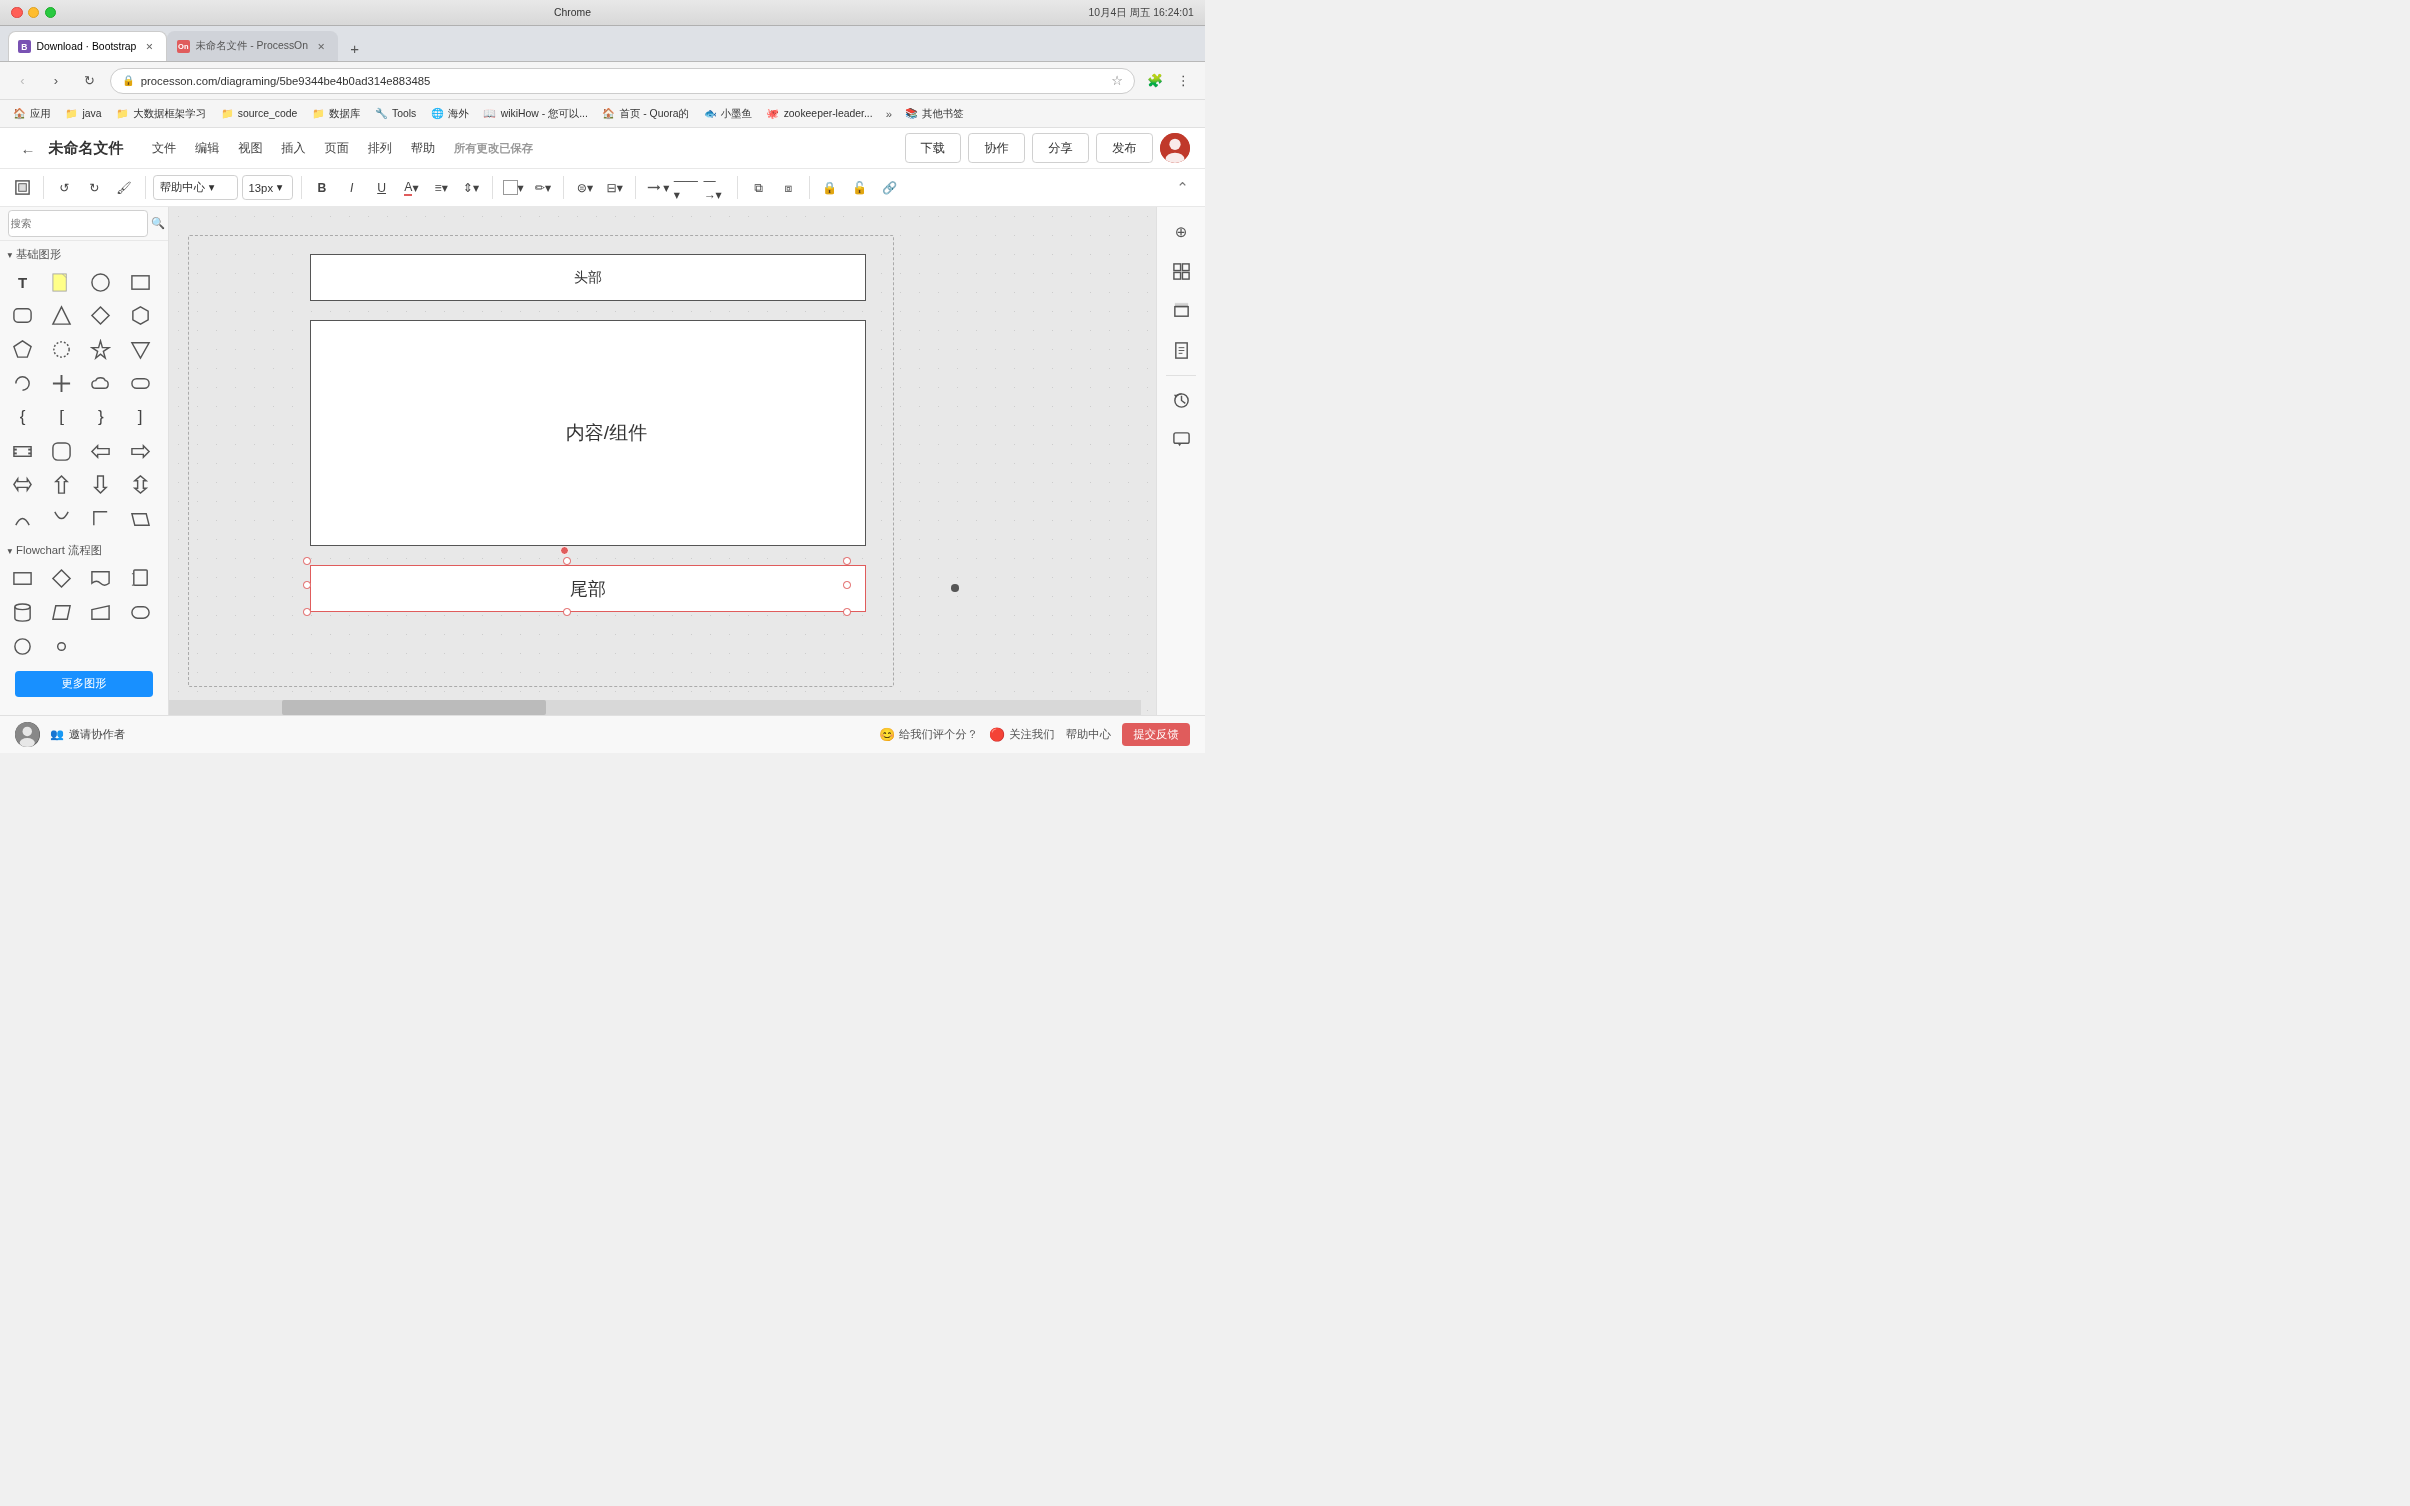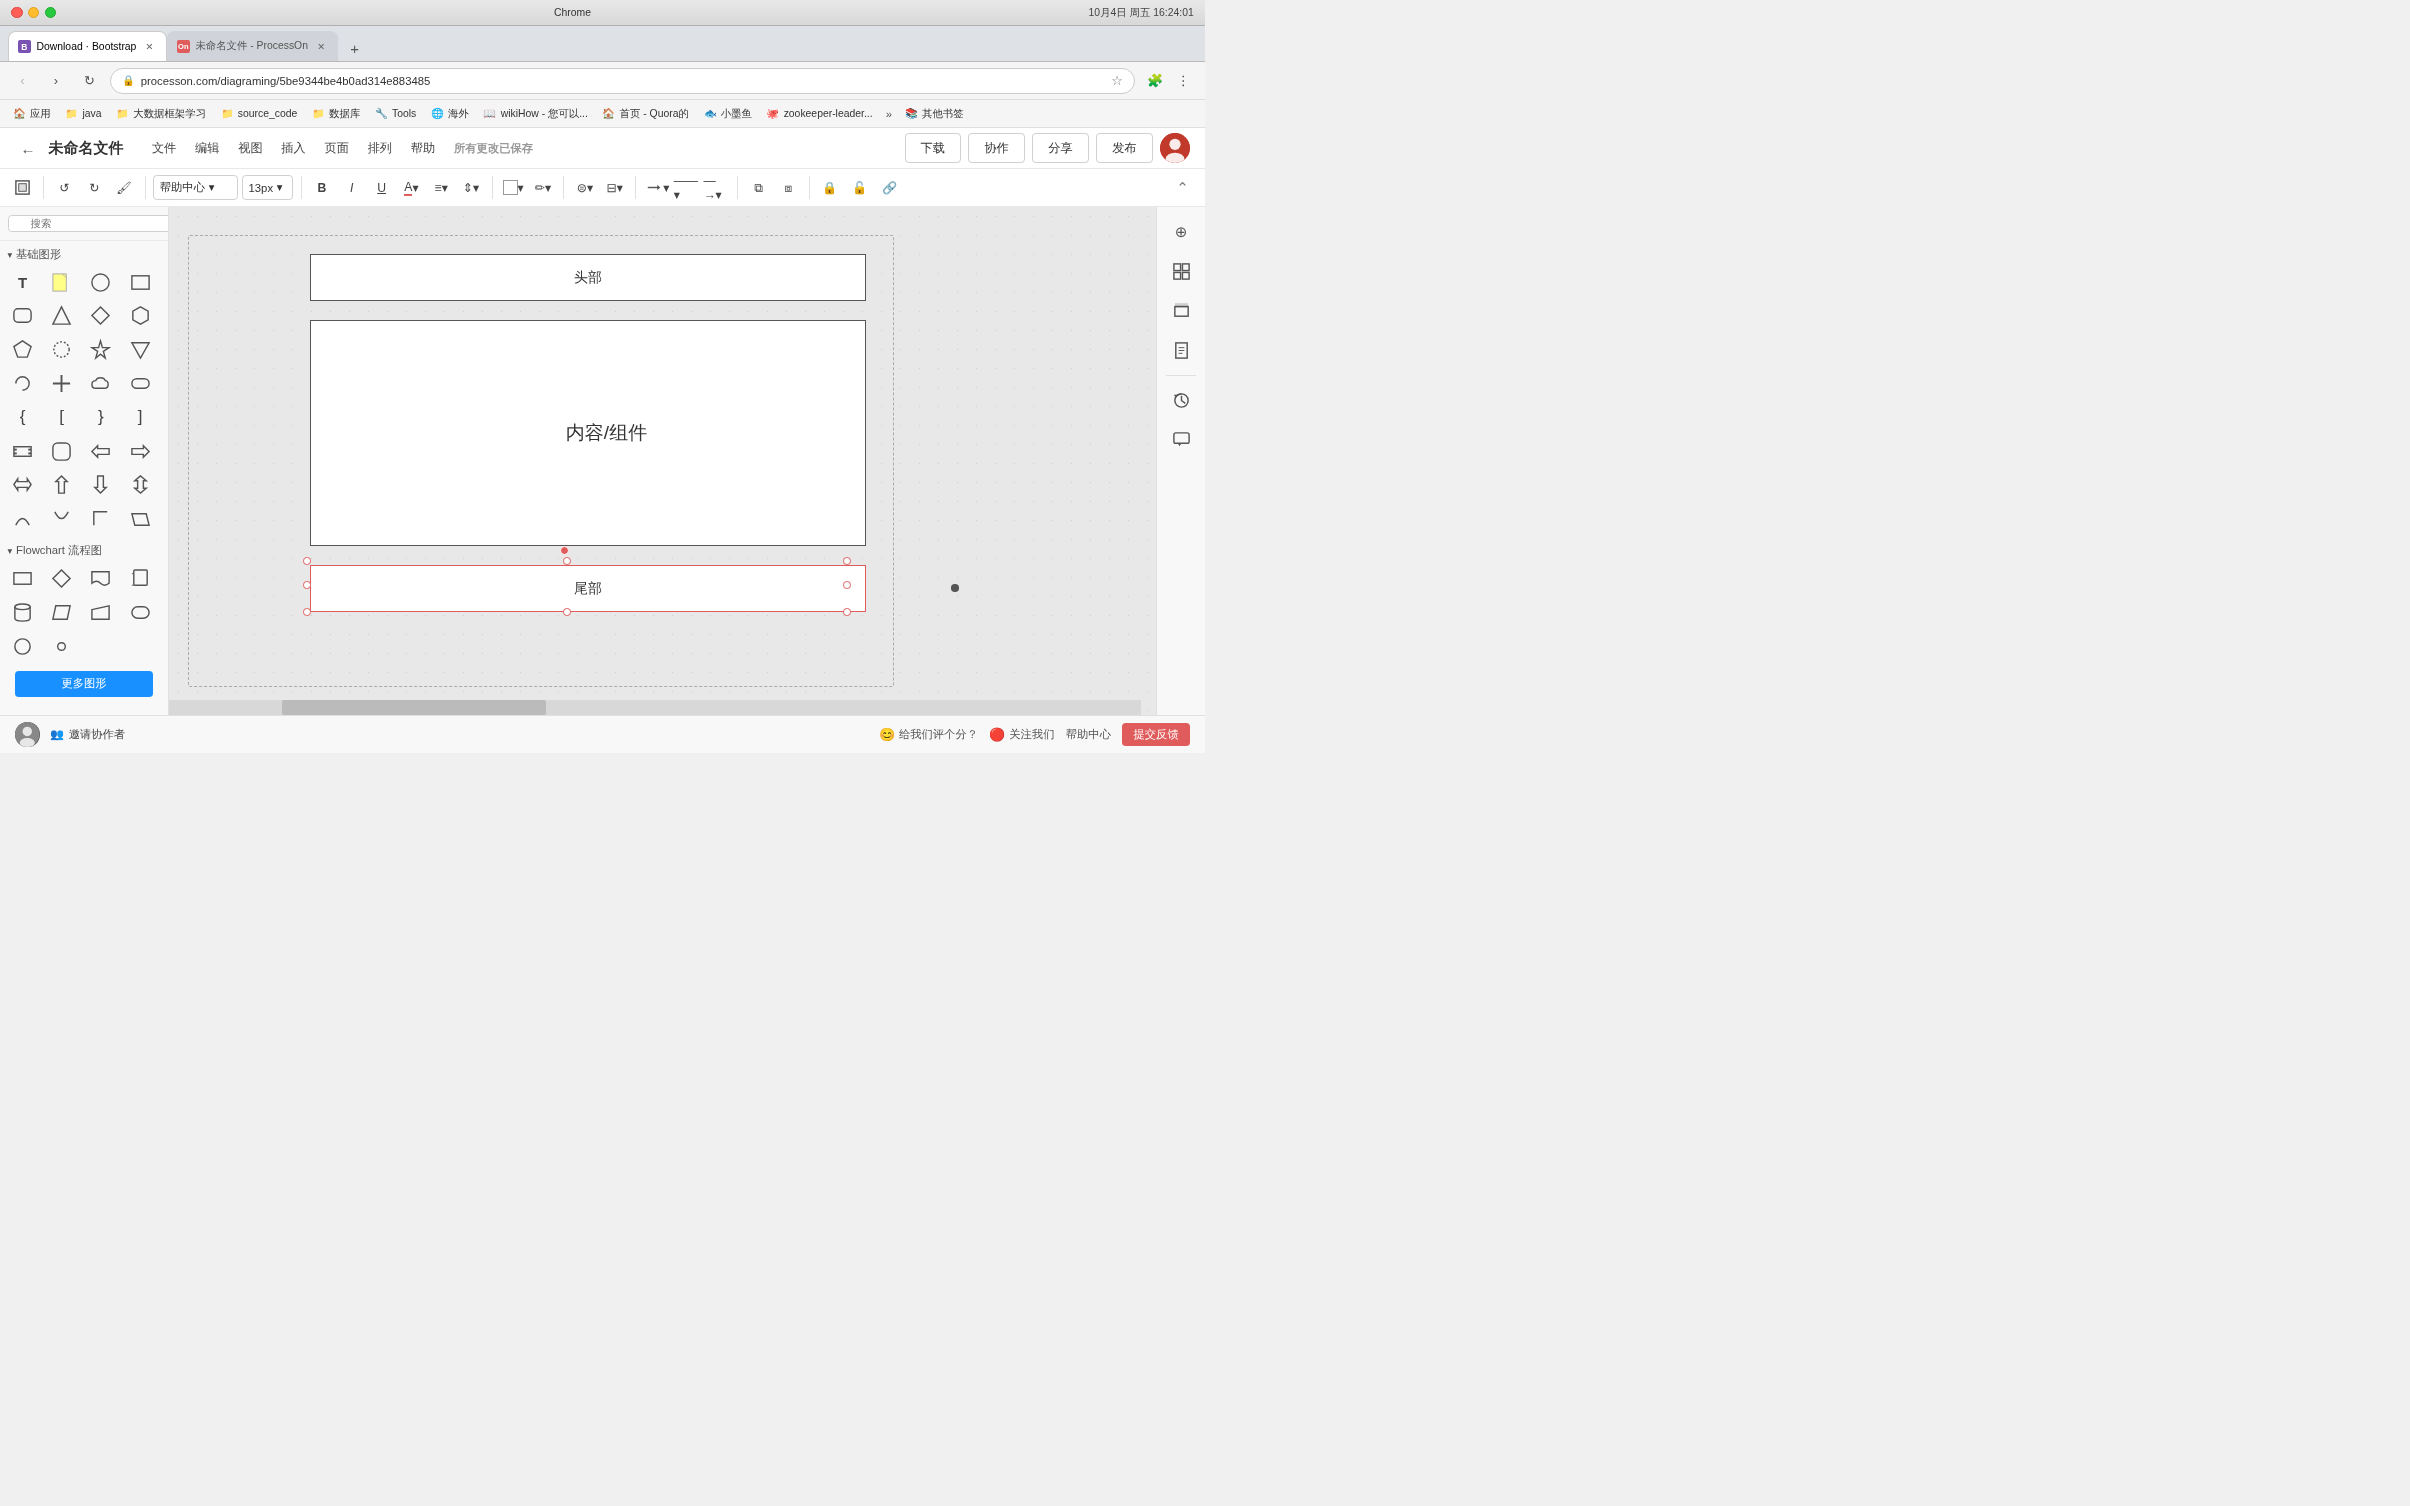--- a/index.html
+++ b/index.html
@@ -199,24 +199,24 @@
     .search-bar {
       height: 34px;
       display: flex;
       align-items: center;
       padding: 0 7.5px;
       gap: 3.8px;
       border-bottom: 0.9px solid #e8e8e8;
     }
     .search-input {
       flex: 1;
-      height: 17px;
+      height: 27px;
       border: 0.9px solid #d0d0d0;
       border-radius: 3.8px;
-      padding: 0 22px;
+      padding: 0 2px;
       font-size: 10.4px;
       background: #fff;
       color: #333;
     }
     .search-icon-btn { width: 19px; height: 19px; display: flex; align-items: center; justify-content: center; cursor: pointer; font-size: 11.3px; color: #777; }
     .shape-panel { flex: 1; overflow-y: auto; padding: 5.6px 7.5px; }
     .shape-category { margin-bottom: 9.4px; }
     .shape-cat-header {
       display: flex;
       align-items: center;
@@ -334,21 +334,21 @@
       position: absolute;
       top: 330px;
       left: 122px;
       right: 28px;
       height: 47px;
       border: 1.4px solid #e05c5c;
       background: #fff;
       display: flex;
       align-items: center;
       justify-content: center;
-      font-size: 14px;
+      font-size: 18px;
       color: #333;
     }
     
     .selection-handle {
       position: absolute;
       width: 7.5px;
       height: 7.5px;
       background: #fff;
       border: 1.4px solid #e05c5c;
       border-radius: 50%;

